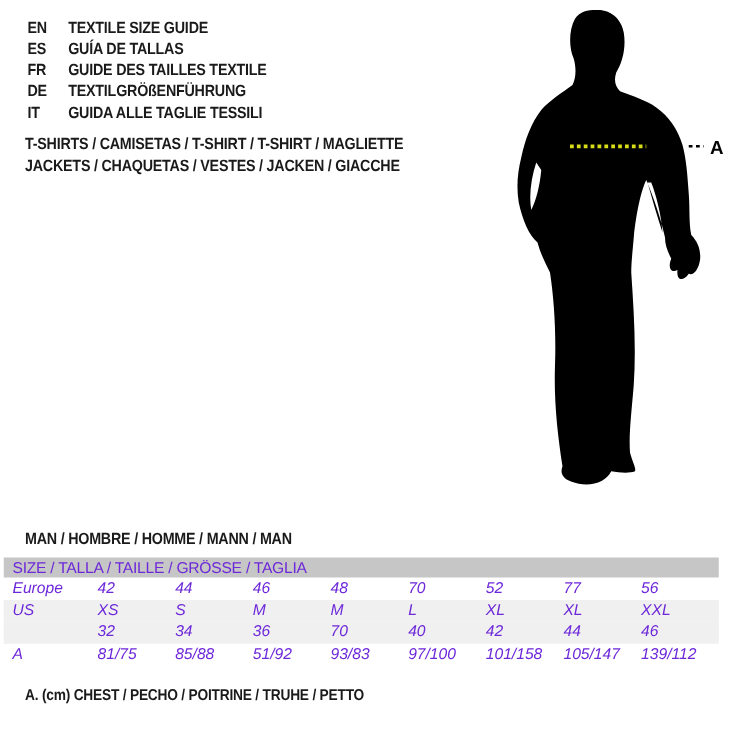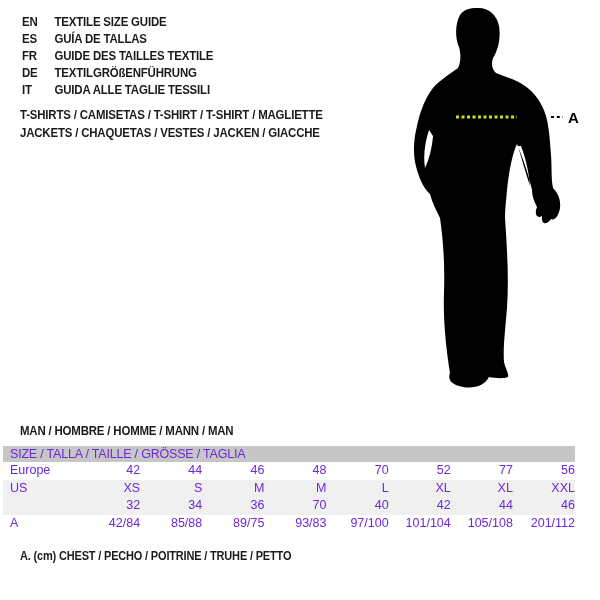--- a/index.html
+++ b/index.html
@@ -28,24 +28,24 @@
 
   
   .figure-svg { position: absolute; left: 405px; top: 0px; }
 
   
   .section-title { position: absolute; left: 20px; top: 423px; font-weight: bold; font-size: 13px; letter-spacing: -0.2px; }
 
   
   .size-table { position: absolute; left: 3px; top: 446px; width: 572px; font-size: 12.5px; color: #6d28d9; }
   .table-header { height: 16px; line-height: 16px; background: #c6c6c6; padding-left: 7px; letter-spacing: -0.2px; }
-  .table-row { display: flex; height: 17.5px; line-height: 17.5px; }
+  .table-row { display: flex; height: 17.5px; line-height: 17.5px; font-style: italic; }
   .table-row.striped { background: #f0f0f0; }
   .row-label { width: 68px; padding-left: 7px; }
-  .cell { flex: 1 1 0; text-align: right; }
+  .cell { flex: 1 1 0; text-align: left; }
 
   
   .footnote { position: absolute; left: 20px; top: 549px; font-weight: bold; font-size: 12.5px; letter-spacing: -0.2px; }
 </style>
 </head>
 <body>
 
 <div class="stage">
 
   <div class="lang-list condensed">
@@ -153,26 +153,26 @@
       <span class="cell">36</span>
       <span class="cell">70</span>
       <span class="cell">40</span>
       <span class="cell">42</span>
       <span class="cell">44</span>
       <span class="cell">46</span>
     </div>
 
     <div class="table-row">
       <span class="row-label">A</span>
-      <span class="cell">42/84</span>
+      <span class="cell">81/75</span>
       <span class="cell">85/88</span>
-      <span class="cell">89/75</span>
+      <span class="cell">51/92</span>
       <span class="cell">93/83</span>
       <span class="cell">97/100</span>
-      <span class="cell">101/104</span>
-      <span class="cell">105/108</span>
-      <span class="cell">201/112</span>
+      <span class="cell">101/158</span>
+      <span class="cell">105/147</span>
+      <span class="cell">139/112</span>
     </div>
   </div>
 
   <div class="footnote condensed">A. (cm) CHEST / PECHO / POITRINE / TRUHE / PETTO</div>
 
 </div>
 
 </body></html>

